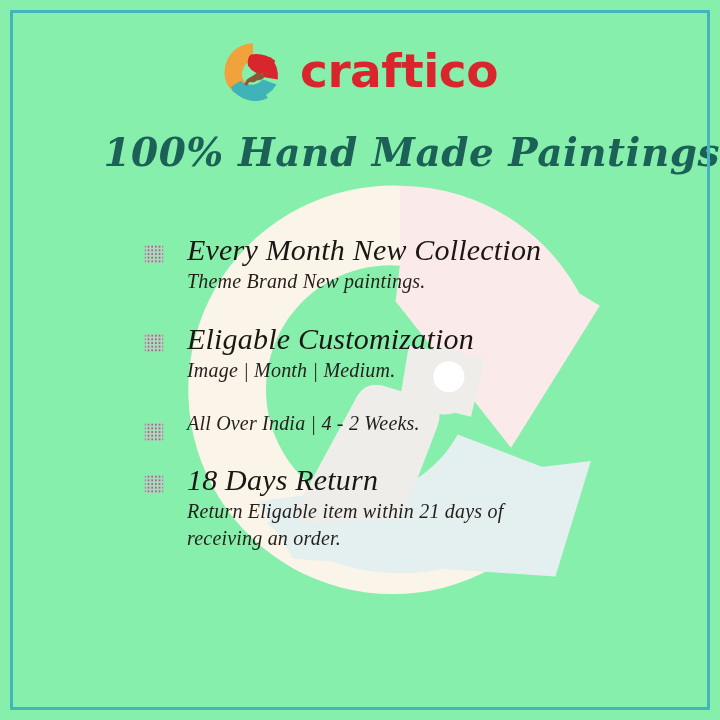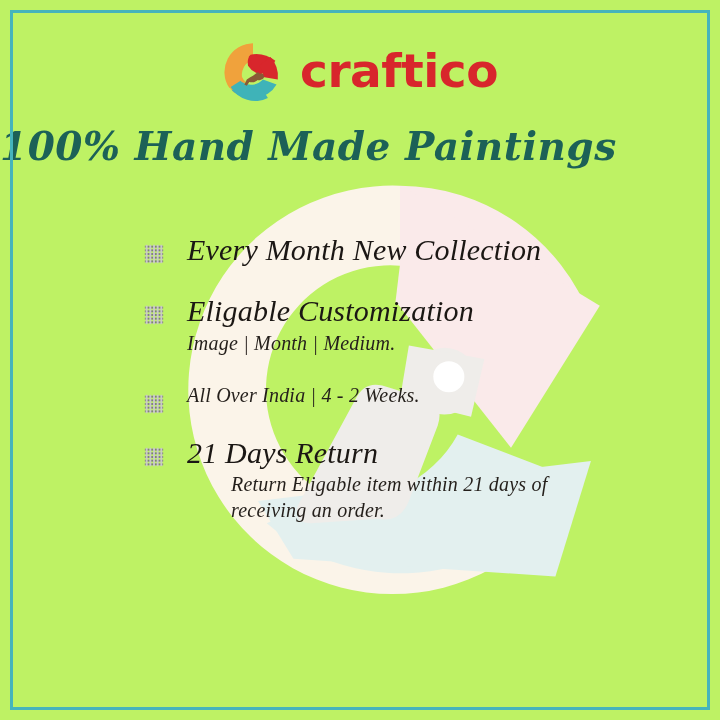--- a/index.html
+++ b/index.html
@@ -5,21 +5,21 @@
 <style>
   html, body {
     margin: 0;
     padding: 0;
     background: #ffffff;
   }
   #page {
     position: relative;
     width: 720px;
     height: 720px;
-    background: #bef264;
+    background: #86efac;
     overflow: hidden;
     font-family: "Liberation Serif", "DejaVu Serif", serif;
   }
 
   
   .frame-border {
     position: absolute;
     left: 10px;
     top: 10px;
     right: 10px;
@@ -69,23 +69,23 @@
     color: #D8262C;
     line-height: 1;
     white-space: nowrap;
     padding-bottom: 3px;
   }
 
   
   .headline {
     position: absolute;
     left: 0;
-    top: 125px;
+    top: 131px;
     width: 720px;
-    text-align: left;
+    text-align: right;
     z-index: 3;
     font-family: "DejaVu Serif", "Liberation Serif", serif;
     font-style: italic;
     font-weight: 700;
     font-size: 39px;
     letter-spacing: 0.5px;
     color: #1C6157;
     line-height: 1.1;
     white-space: nowrap;
   }
@@ -202,20 +202,21 @@
             <line x1="4" y1="2" x2="4" y2="22"></line>
             <line x1="8" y1="2" x2="8" y2="22"></line>
             <line x1="12" y1="2" x2="12" y2="22"></line>
             <line x1="16" y1="2" x2="16" y2="22"></line>
             <line x1="20" y1="2" x2="20" y2="22"></line>
           </g>
         </svg>
       </span>
       <div class="feature-body">
         <div class="feature-title">Every Month New Collection</div>
+        <div class="feature-sub">Theme Brand New paintings.</div>
       </div>
     </div>
 
     <div class="feature-item">
       <span class="bullet-icon">
         <svg viewBox="0 0 24 24" xmlns="http://www.w3.org/2000/svg" aria-hidden="true">
           <g stroke="#7E7E7E" stroke-width="2.1">
             <line x1="2" y1="4" x2="22" y2="4"></line>
             <line x1="2" y1="8" x2="22" y2="8"></line>
             <line x1="2" y1="12" x2="22" y2="12"></line>
@@ -274,19 +275,19 @@
           <g stroke="#C9C9C9" stroke-width="2.1">
             <line x1="4" y1="2" x2="4" y2="22"></line>
             <line x1="8" y1="2" x2="8" y2="22"></line>
             <line x1="12" y1="2" x2="12" y2="22"></line>
             <line x1="16" y1="2" x2="16" y2="22"></line>
             <line x1="20" y1="2" x2="20" y2="22"></line>
           </g>
         </svg>
       </span>
       <div class="feature-body">
-        <div class="feature-title">21 Days Return</div>
-        <div class="feature-sub feature-sub-wrap" style="max-width:360px;margin-left:44px;">Return Eligable item within 21 days of receiving an order.</div>
+        <div class="feature-title">18 Days Return</div>
+        <div class="feature-sub feature-sub-wrap" style="max-width:360px;">Return Eligable item within 21 days of receiving an order.</div>
       </div>
     </div>
 
   </div>
 </div>
 
 </body></html>

